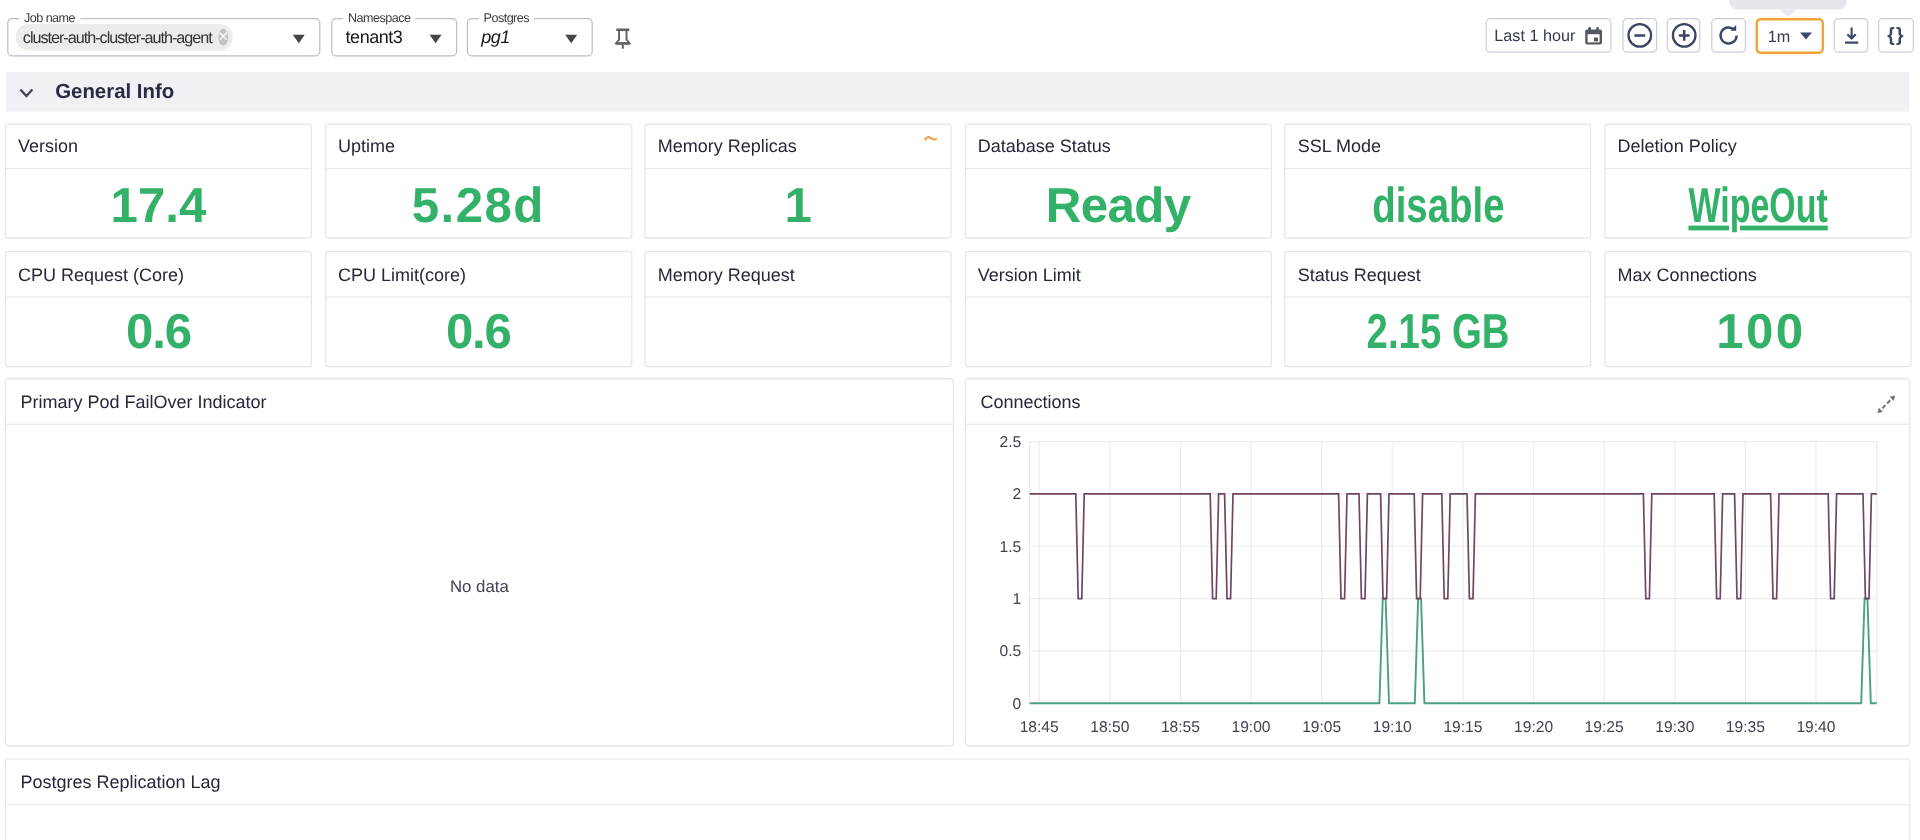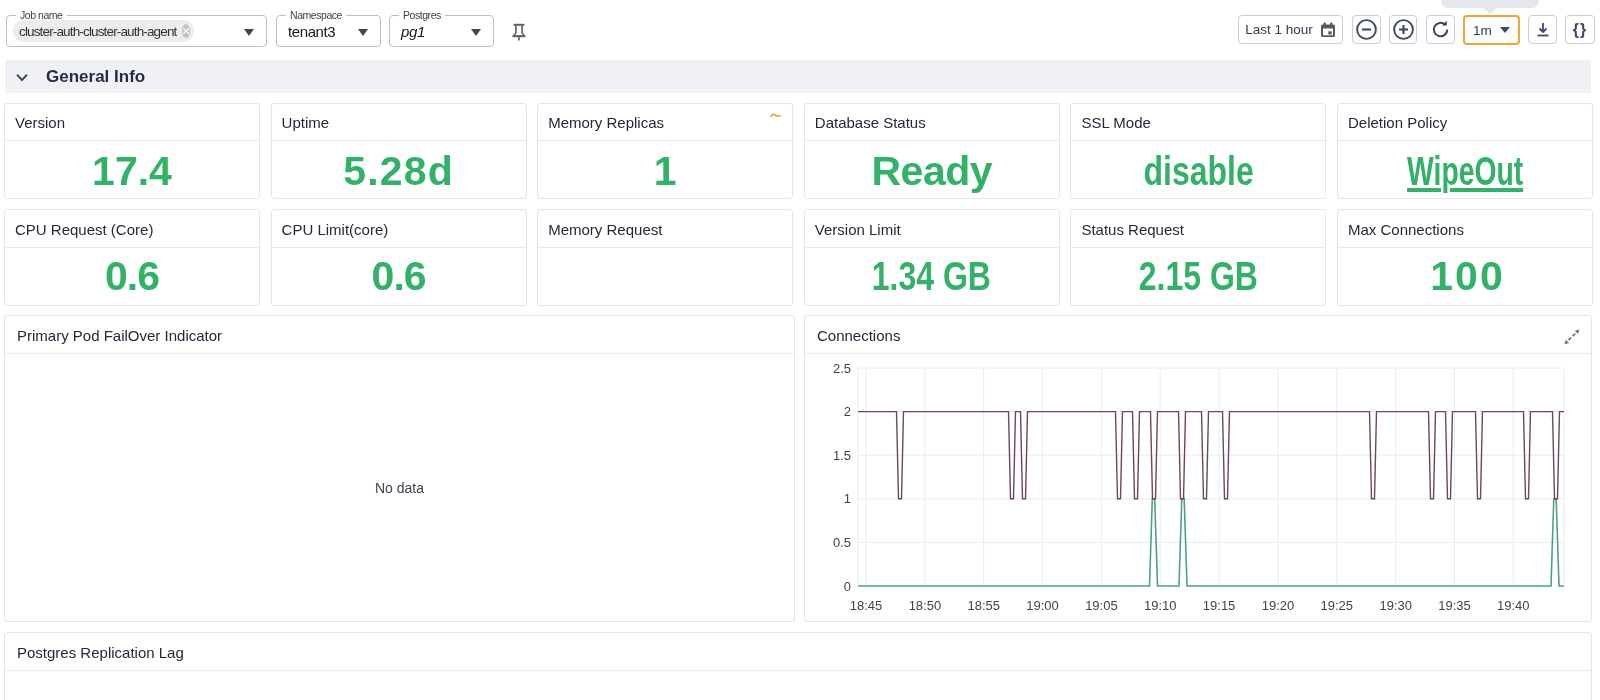--- a/index.html
+++ b/index.html
@@ -146,23 +146,20 @@
   <div class="phead" style="padding:1px 10px 0 10px;">CPU Limit(core)</div>
   <div class="pval" style="height:57px; padding-top:0px;">
         <span style="letter-spacing:-1px">0.6</span>
       </div>
     </div>
 <div class="panel" style="left:537.2px; top:209px; width:256px; height:97px;">
   <div class="phead" style="padding:1px 10px 0 10px;">Memory Request</div>
     </div>
 <div class="panel" style="left:803.8px; top:209px; width:256px; height:97px;">
   <div class="phead" style="padding:1px 10px 0 10px;">Version Limit</div>
-  <div class="pval" style="height:57px; padding-top:0px;">
-        <span style="transform:scaleX(0.78)">1.34 GB</span>
-      </div>
     </div>
 <div class="panel" style="left:1070.4px; top:209px; width:256px; height:97px;">
   <div class="phead" style="padding:1px 10px 0 10px;">Status Request</div>
   <div class="pval" style="height:57px; padding-top:0px;">
         <span style="transform:scaleX(0.78)">2.15 GB</span>
       </div>
     </div>
 <div class="panel" style="left:1337.0px; top:209px; width:256px; height:97px;">
   <div class="phead" style="padding:1px 10px 0 10px;">Max Connections</div>
   <div class="pval" style="height:57px; padding-top:0px;">

